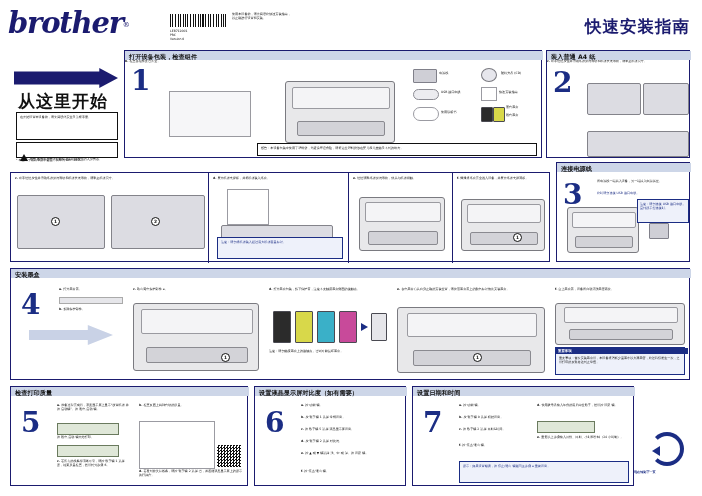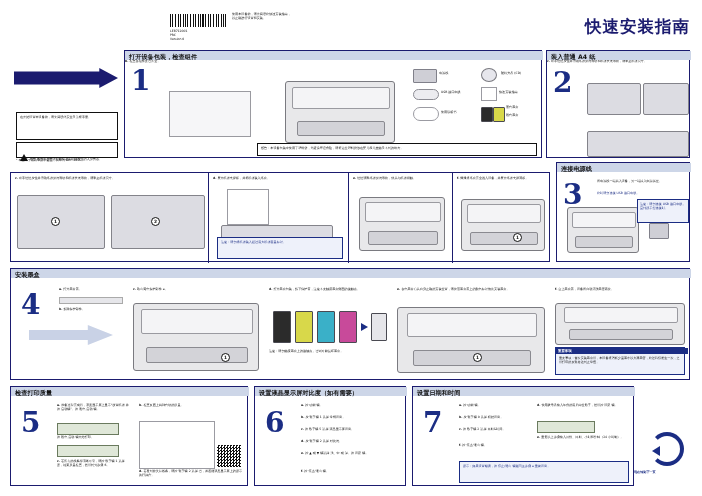--- a/index.html
+++ b/index.html
@@ -116,34 +116,38 @@
   .loop:after{
     content:"";position:absolute;left:-2px;top:10px;width:0;height:0;
     border-top:5px solid transparent;border-bottom:5px solid transparent;border-right:8px solid #1b2d84;
   }
 </style>
 </head>
 <body>
 
 <div class="page">
 
+  <div class="brother-logo">
+    <span class="brother-word">brother</span><span class="brother-word brother-reg">®</span>
+  </div>
 
   <div class="barcode"></div>
   <div class="hdr-left-sub tiny" style="white-space:pre-line;">LE8712001
 PRC
 Version 0</div>
 
   <div class="hdr-note">
     <div class="tiny">使用本设备前，请先阅读此快速安装指南，</div>
     <div class="tiny">以正确进行设置和安装。</div>
   </div>
 
   <div class="title-cn">快速安装指南</div>
 
   <div class="start-arrow"></div>
+  <div class="start-title">从这里开始</div>
 
   <div class="warn-box">
     <div class="t tiny">在开始设置本设备前，请先阅读此安全及法规手册。</div>
   </div>
   <div class="warn-strip">
     <div style="padding:2px 3px;">
       <span class="tri"></span><span class="tiny">警告  警告标志告诉您如何避免可能发生的人身伤害。</span>
     </div>
   </div>
   <div class="foot-note tiny">* 本图基于该机型的示意图，机型为 DCP-145C。</div>

